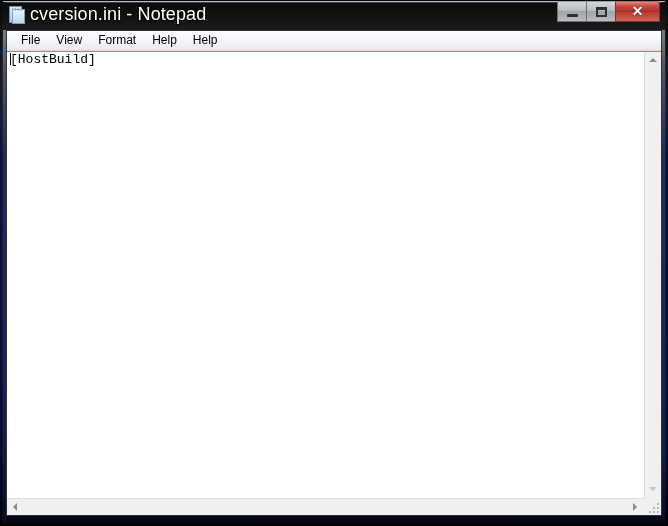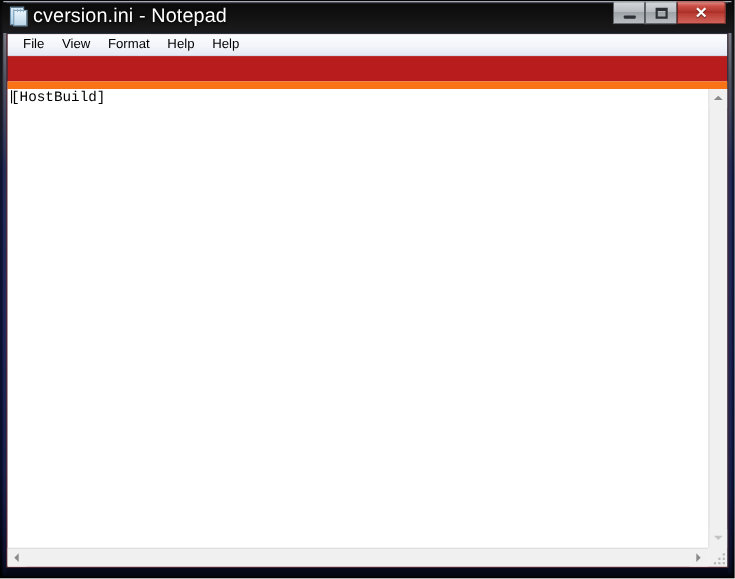--- a/index.html
+++ b/index.html
@@ -250,23 +250,22 @@
     white-space: nowrap;
     cursor: default;
   }
 
   
   .edit-wrap {
     position: absolute;
     left: 0; top: 20px;
     right: 0; bottom: 0;
     background: #ffffff;
-    border-top: 7px solid #f97316;
-    box-sizing: border-box;
-    margin-top: 23px;
+    border-top: 1px solid #f97316;
+    box-sizing: border-box;
   }
   .edit-area {
     position: absolute;
     left: 0; top: 0;
     right: 17px;
     bottom: 17px;
     background: #ffffff;
     overflow: hidden;
     padding: 1px 0 0 1px;
     box-sizing: border-box;

